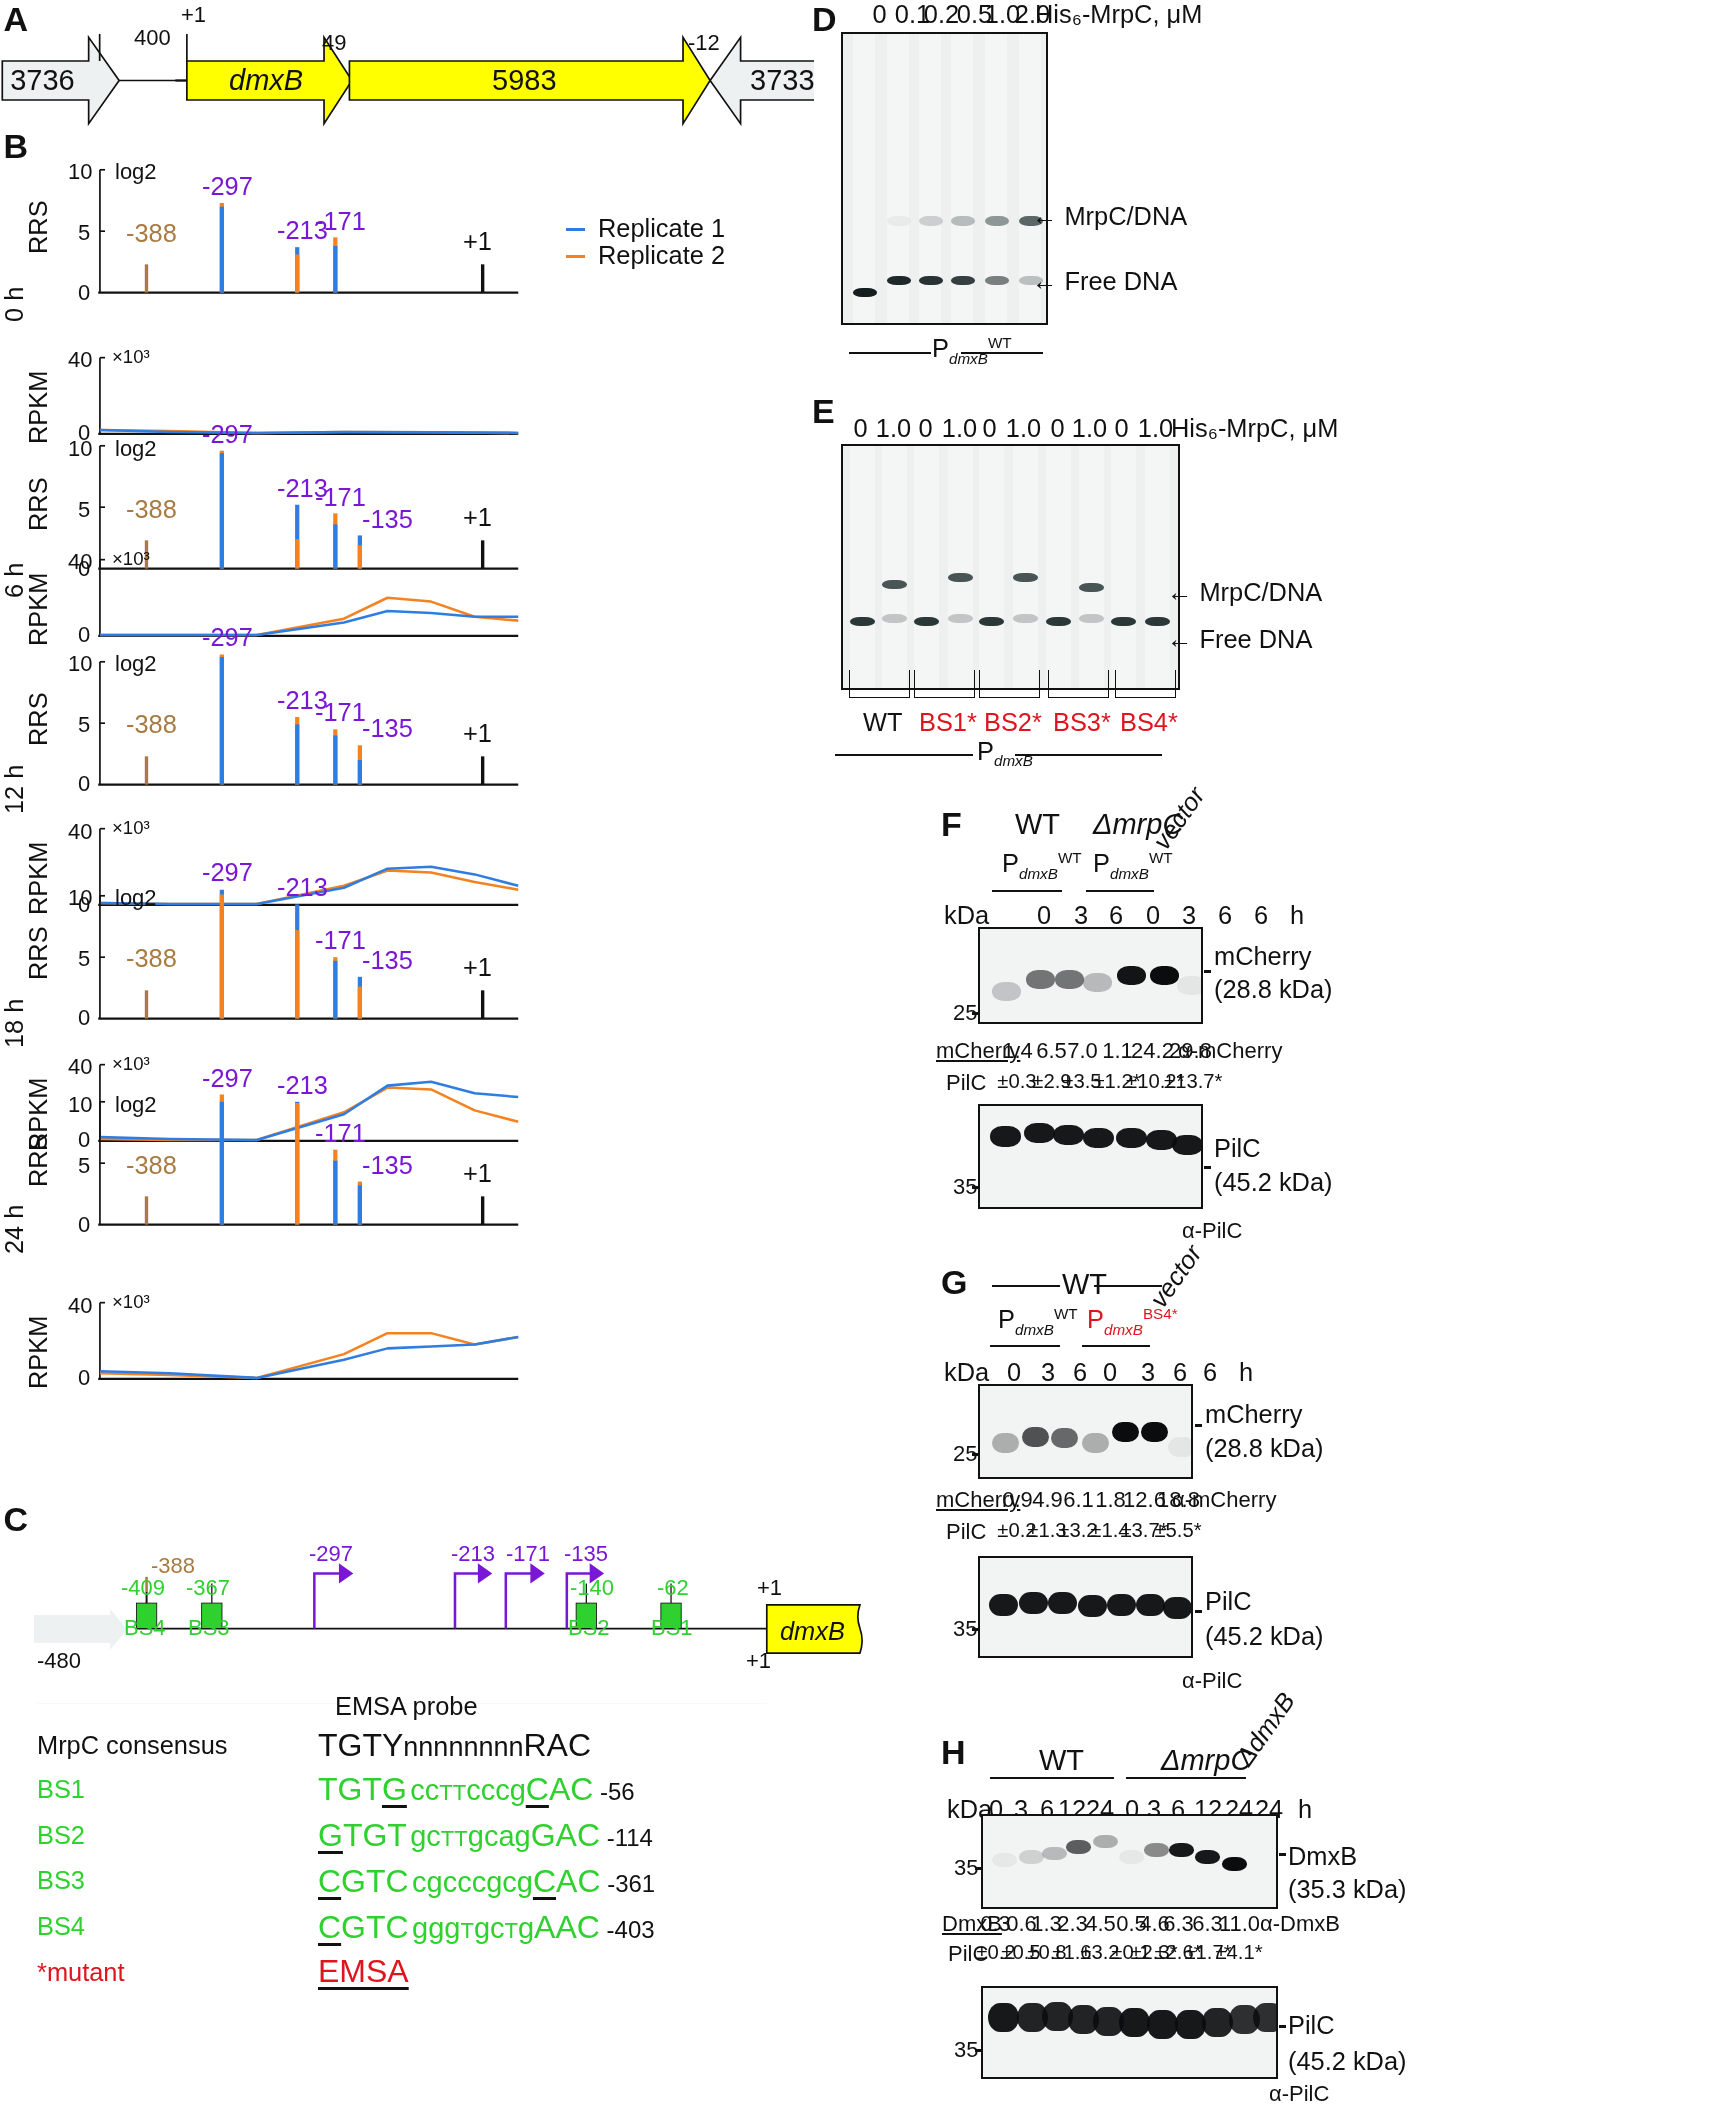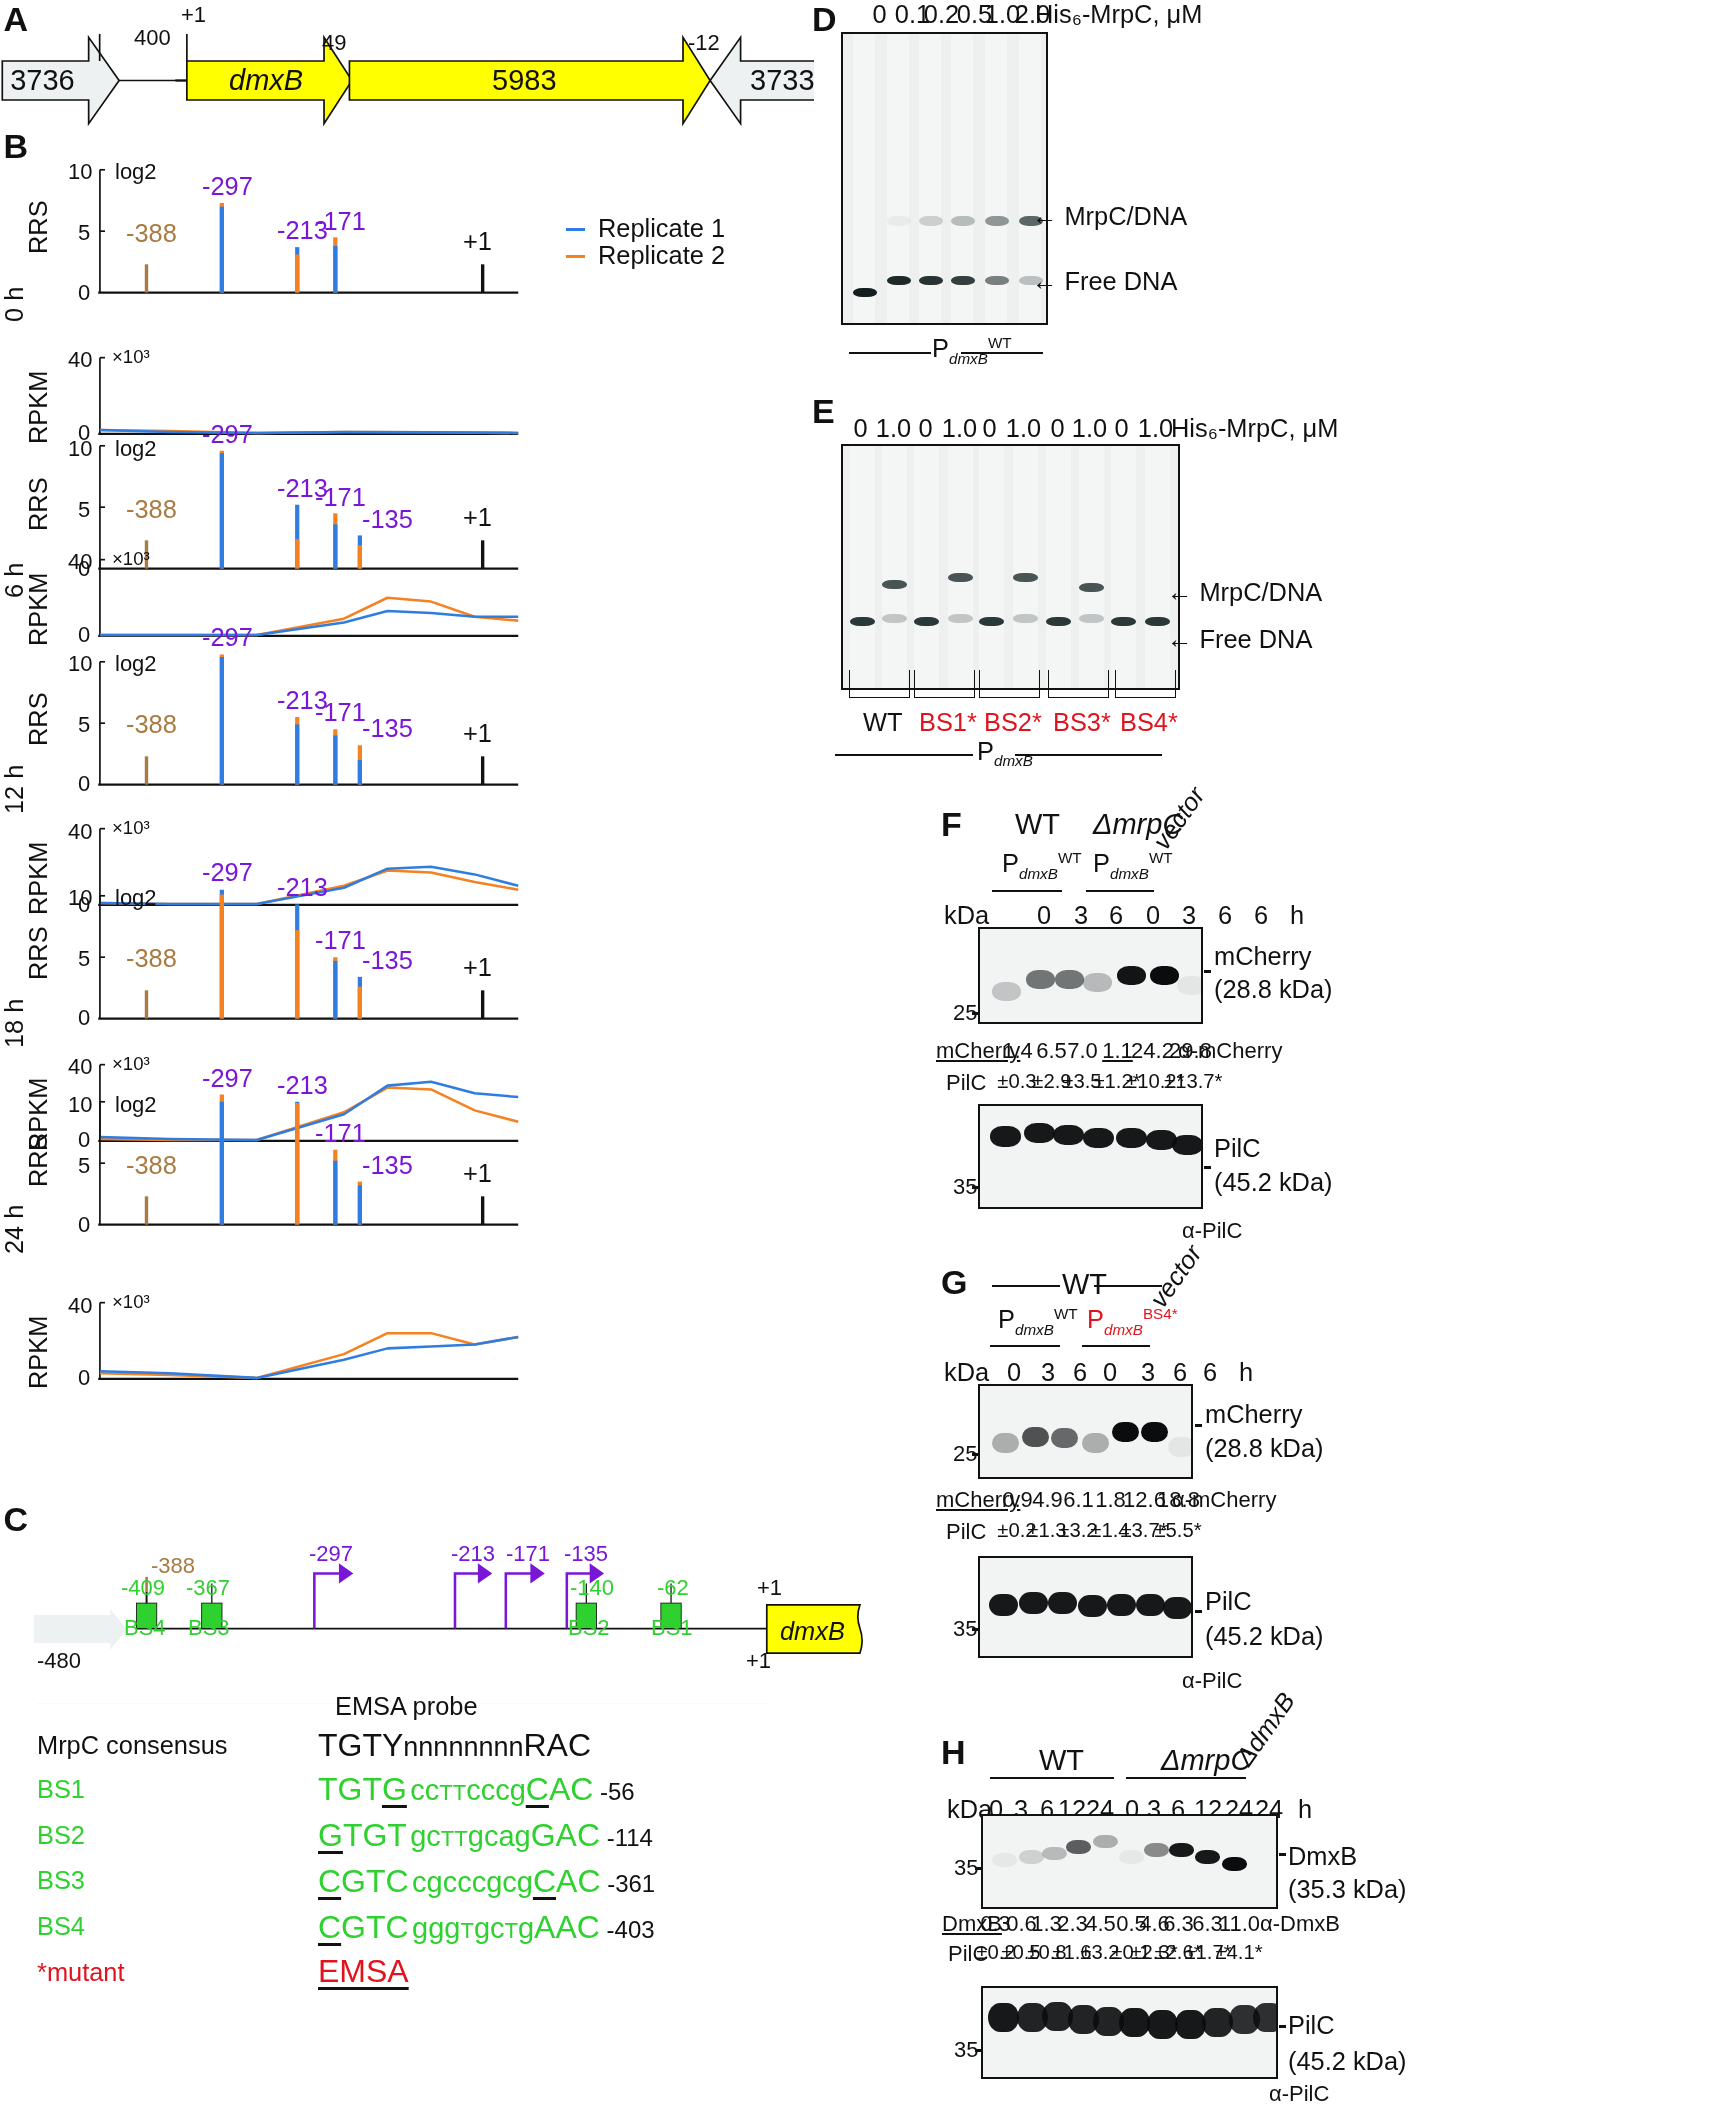--- a/index.html
+++ b/index.html
@@ -462,21 +462,21 @@
   <div class="abs" style="left:972px;top:1012px;width:6.8px;height:2.5px;background:#111;"></div>
   <div class="abs" style="left:1204px;top:970px;width:6.8px;height:2.5px;background:#111;"></div>
   <div class="t med" style="left:1214px;top:942px;">mCherry</div>
   <div class="t med" style="left:1214px;top:975px;">(28.8 kDa)</div>
   <div class="t small" style="left:936px;top:1038px;text-decoration:underline;">mCherry</div>
   <div class="t small" style="left:946px;top:1070px;">PilC</div>
   <div id="f-vals">
       <div class="t small" style="left: 992px; top: 1038px; width: 51px; text-align: center;">1.4</div>
       <div class="t small" style="left: 1026px; top: 1038px; width: 51px; text-align: center;">6.5</div>
       <div class="t small" style="left: 1057px; top: 1038px; width: 51px; text-align: center;">7.0</div>
-      <div class="t small" style="left: 1092px; top: 1038px; width: 51px; text-align: center; text-decoration: underline;">1.1</div>
+      <div class="t small" style="left: 1092px; top: 1038px; width: 51px; text-align: center;">1.1</div>
       <div class="t small" style="left: 1127px; top: 1038px; width: 51px; text-align: center;">24.2</div>
       <div class="t small" style="left: 1165px; top: 1038px; width: 51px; text-align: center;">29.8</div>
       <div class="t small" style="left: 990px; top: 1070px; width: 54px; text-align: center; font-size: 20.3px;">±0.3</div>
       <div class="t small" style="left: 1025px; top: 1070px; width: 54px; text-align: center; font-size: 20.3px;">±2.9</div>
       <div class="t small" style="left: 1055px; top: 1070px; width: 54px; text-align: center; font-size: 20.3px;">±3.5</div>
       <div class="t small" style="left: 1090px; top: 1070px; width: 54px; text-align: center; font-size: 20.3px;">±1.2*</div>
       <div class="t small" style="left: 1126px; top: 1070px; width: 54px; text-align: center; font-size: 20.3px;">±10.2*</div>
       <div class="t small" style="left: 1164px; top: 1070px; width: 54px; text-align: right; font-size: 20.3px;">±13.7*</div>
     </div>
   <div class="t small" style="left:1178px;top:1038px;">α-mCherry</div>

